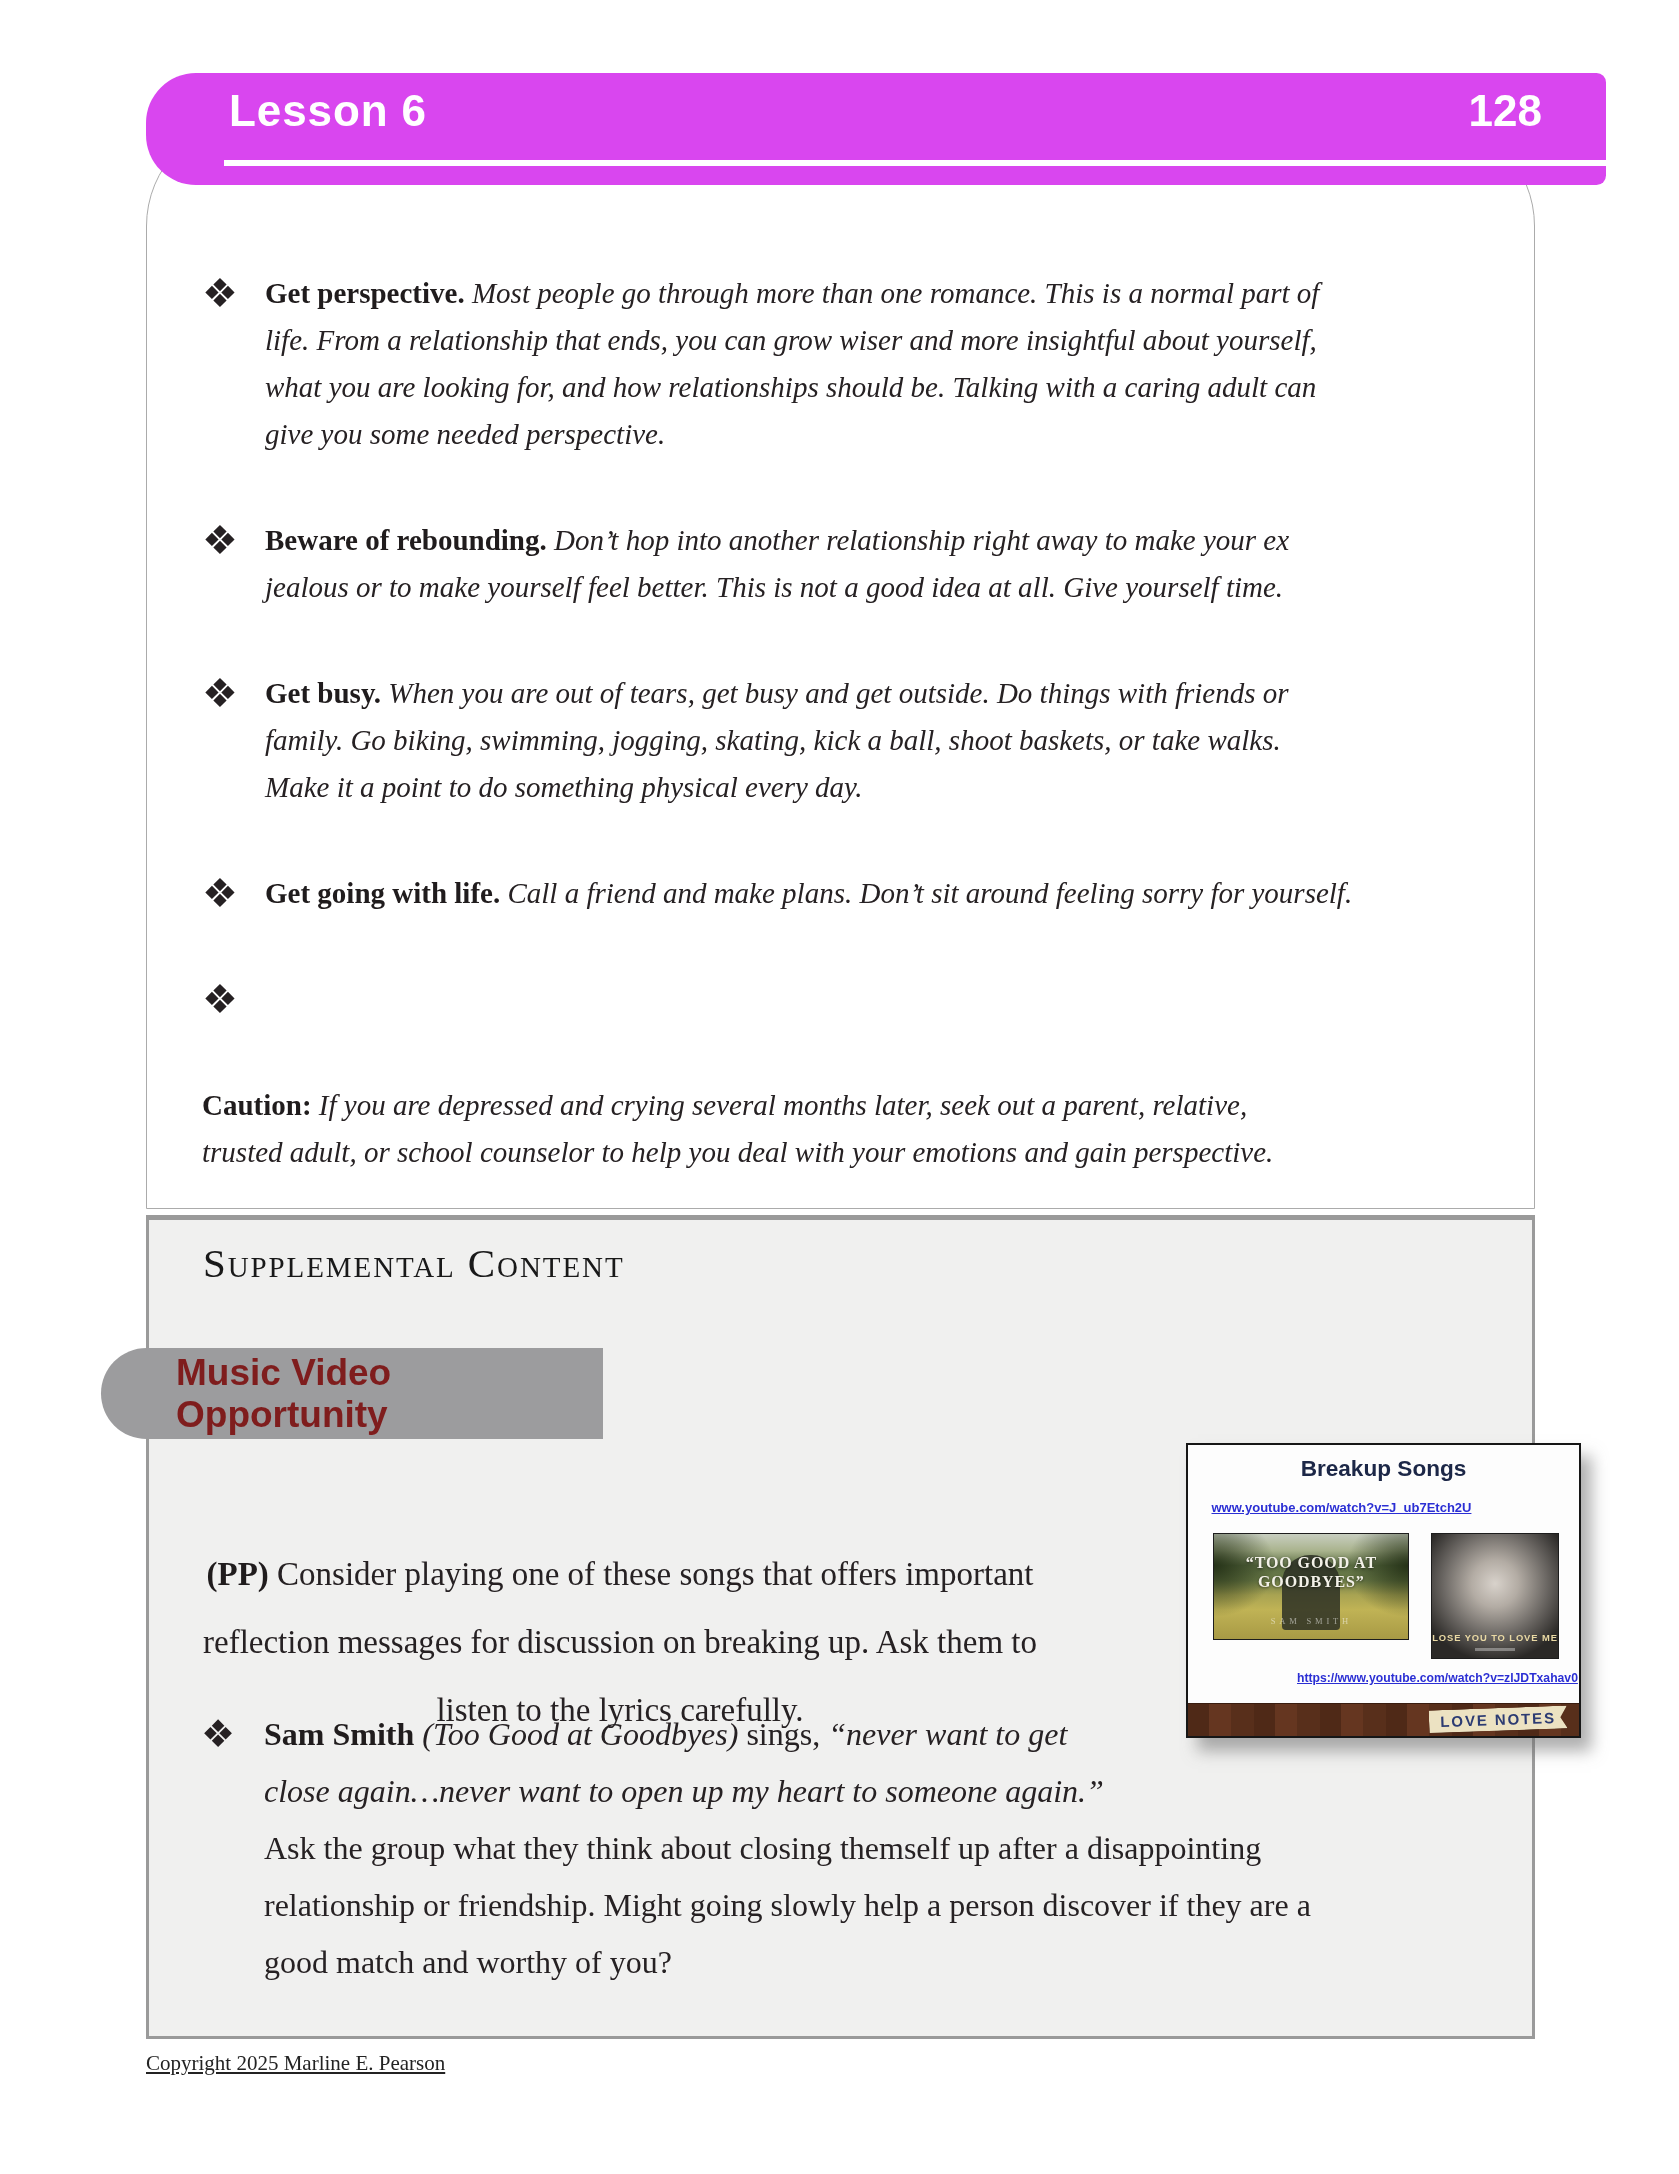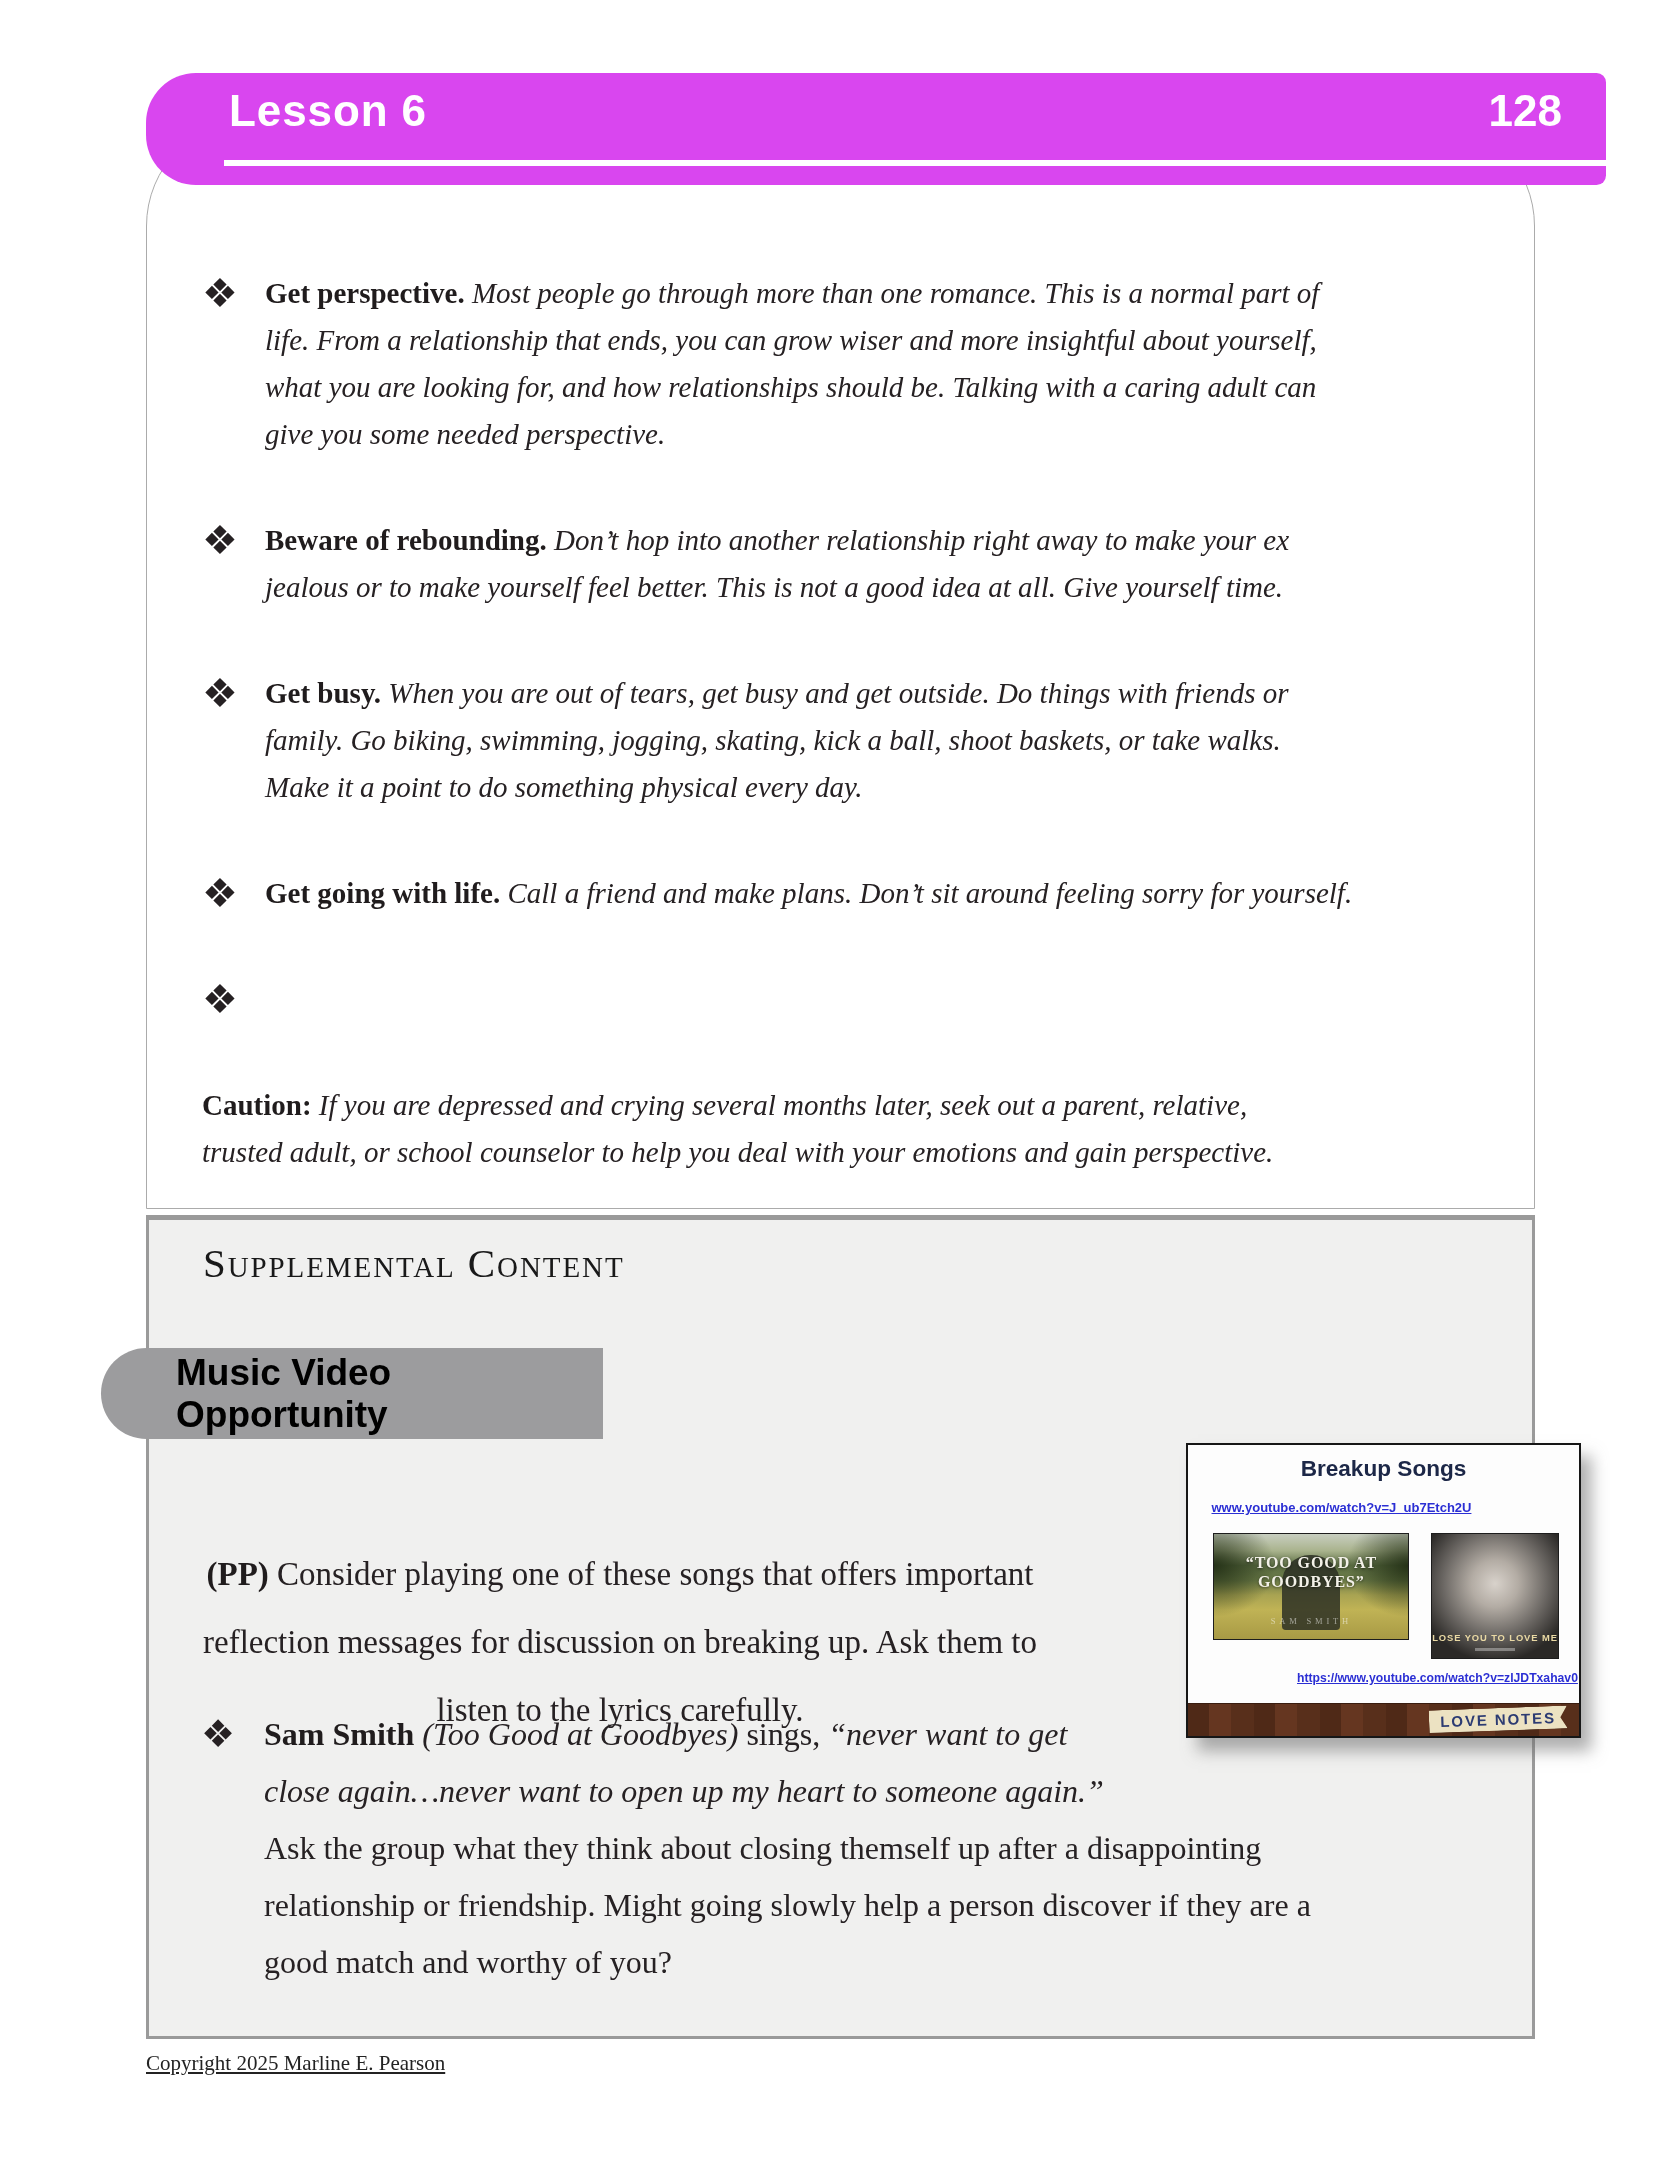--- a/index.html
+++ b/index.html
@@ -4,21 +4,21 @@
 <style>
   html,body{margin:0;padding:0;background:#ffffff;}
   .page{position:relative;width:1680px;height:2174px;background:#ffffff;overflow:hidden;
         font-family:"Liberation Serif",serif;color:#262123;}
 
   
   .header-bar{position:absolute;left:146px;top:73px;width:1460px;height:112px;
               background:#d946ef;border-radius:50px 9.4px 9.4px 50px;z-index:4;}
   .lesson-label{position:absolute;left:83px;top:13px;font:700 44px "Liberation Sans",sans-serif;
                 color:#fff;letter-spacing:0.9px;}
-  .page-number{position:absolute;right:44px;top:13px;font:700 44px "Liberation Sans",sans-serif;color:#fff;text-align:center;}
+  .page-number{position:absolute;right:64px;top:13px;font:700 44px "Liberation Sans",sans-serif;color:#fff;text-align:center;}
   .header-underline{position:absolute;left:78px;right:0;bottom:19px;height:5.6px;background:#fff;}
 
   
   .white-box{position:absolute;left:146px;top:118px;width:1389px;height:1091px;background:#fff;
              border:1.9px solid #ababab;border-radius:108px 108px 0 0;z-index:1;
              box-sizing:border-box;padding:151px 52px 0 55px;}
   .bullet-item{display:flex;margin:0 0 59px 0;}
   .diamond{flex:0 0 63px;font-size:40px;line-height:47px;color:#262123;font-family:"DejaVu Sans",sans-serif;}
   .btext{margin:0;font-size:29px;line-height:47px;white-space:pre-line;}
   .lead{font-weight:700;color:#201c1d;}
@@ -26,21 +26,21 @@
   .caution{margin:59px 0 0 0;font-size:29px;line-height:47px;white-space:pre-line;}
 
   
   .gray-box{position:absolute;left:146px;top:1215px;width:1389px;height:824px;background:#f0f0ef;
             border:3.8px solid #9a9a9a;border-top-width:5.6px;box-sizing:border-box;z-index:1;}
   .supp-heading{position:absolute;left:203px;top:1239px;font-size:41px;font-variant:small-caps;
                 letter-spacing:1.9px;color:#191919;z-index:2;}
   .banner{position:absolute;left:101px;top:1348px;width:502px;height:91px;background:#9c9c9e;
           border-radius:46px 0 0 46px;z-index:3;display:flex;align-items:center;
           padding-left:75px;box-sizing:border-box;}
-  .banner-text{font:700 37px "Liberation Sans",sans-serif;color:#000000;}
+  .banner-text{font:700 37px "Liberation Sans",sans-serif;color:#7f1d1d;}
   .pp{position:absolute;left:203px;top:1507px;font-size:33px;line-height:68px;
       white-space:pre-line;z-index:2;text-align:center;}
   .sam{position:absolute;left:201px;top:1706px;display:flex;z-index:2;}
   .sam .diamond{flex:0 0 63px;font-size:38px;line-height:57px;}
   .sam-text{margin:0;font-size:32px;line-height:57px;white-space:pre-line;}
 
   
   .slide{position:absolute;left:1186px;top:1443px;width:395px;height:295px;background:#fdfdfd;
          border:2.8px solid #161616;box-sizing:border-box;z-index:5;
          box-shadow:11.3px 13px 15px rgba(110,110,110,0.55);}

